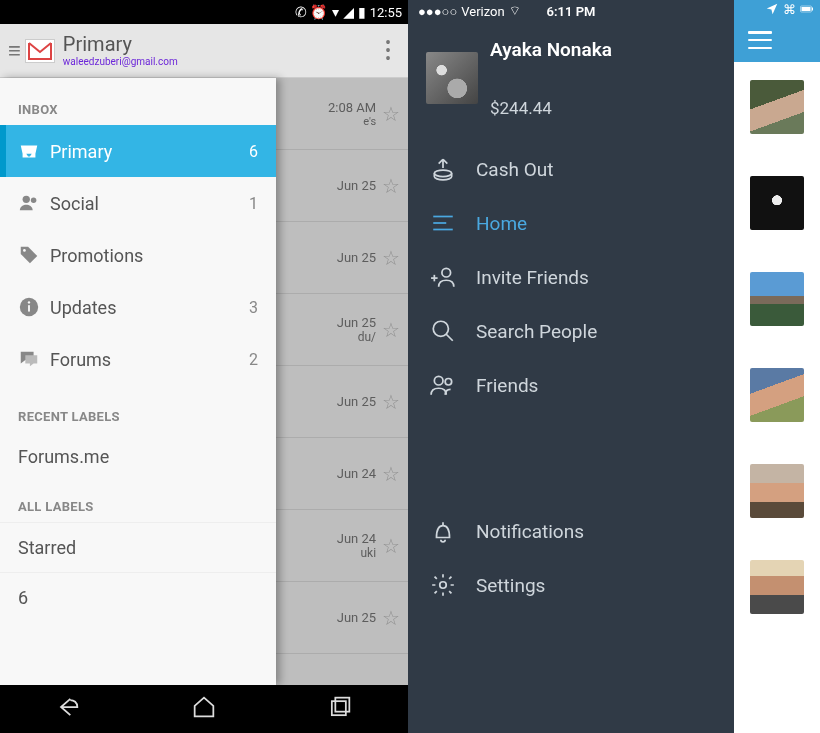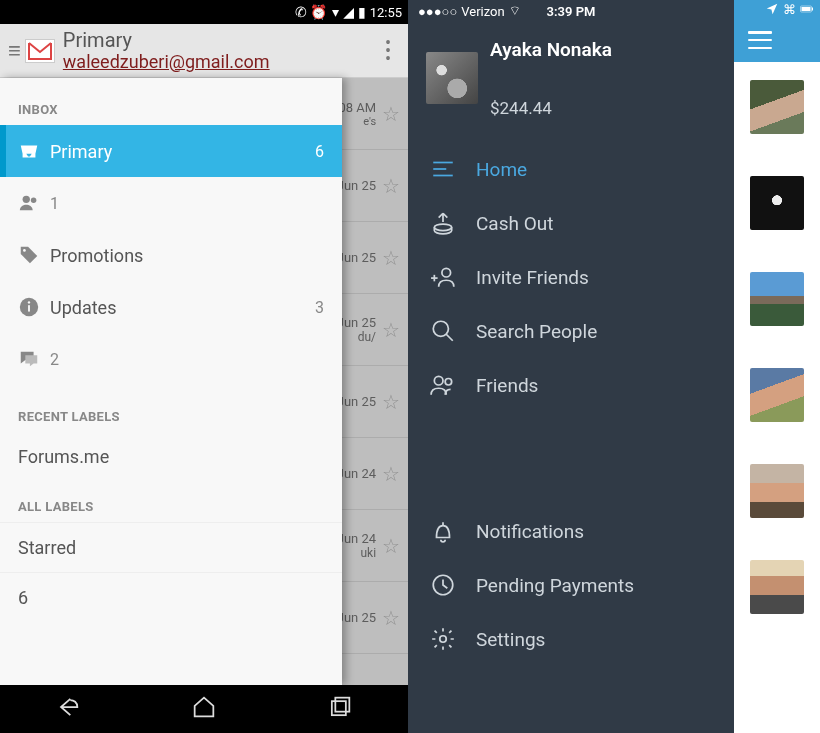--- a/index.html
+++ b/index.html
@@ -7,28 +7,28 @@
 
 
 .p1 { width: 408px; height: 733px; position: relative; background: #eee; }
 .p1-statusbar { height: 24px; background: #000; color: #fff; display: flex; justify-content: flex-end; align-items: center; gap: 4px; padding: 0 6px; font-size: 13px; }
 .p1-statusbar .ico { font-size: 14px; }
 .p1-header { height: 54px; background: #e6e6e6; border-bottom: 1px solid #ccc; display: flex; align-items: center; padding: 0 8px; }
 .p1-header .gm-logo { width: 30px; height: 24px; background: #fff; border:1px solid #ccc; position: relative; margin-right:8px; display:flex; align-items:center; justify-content:center;}
 .p1-header .gm-logo svg { width:24px; height:18px;}
 .p1-header .titles { flex:1; line-height:1.15; }
 .p1-header .t1 { font-size: 20px; color:#555; }
-.p1-header .t2 { font-size: 18px; color:#7f1d1d;text-decoration:underline; }
+.p1-header .t2 { font-size: 10px; color:#6d28d9; }
 .p1-header .dots { width:24px; text-align:center; color:#777; font-size:18px; line-height:8px; }
 .p1-header .dots span{display:block;}
 .p1-body { position:relative; height: calc(733px - 24px - 54px - 48px); }
 .p1-bg { position:absolute; inset:0; background:#f4f4f4; filter: brightness(0.78); }
 .p1-bg .row { height:72px; border-bottom:1px solid #ddd; display:flex; align-items:center; justify-content:flex-end; padding-right:8px; font-size:13px; color:#777; gap:6px;}
 .p1-bg .row .star{ font-size:20px; color:#bbb;}
-.p1-drawer { position:absolute; left:0; top:0; width:342px; height:100%; background:#f8f8f8; box-shadow: 4px 0 8px rgba(0,0,0,0.3); overflow:hidden;}
+.p1-drawer { position:absolute; left:0; top:0; width:276px; height:100%; background:#f8f8f8; box-shadow: 4px 0 8px rgba(0,0,0,0.3); overflow:hidden;}
 .p1-sect { font-size:13px; font-weight:bold; color:#888; padding: 16px 18px 8px; letter-spacing:0.3px;}
 .p1-item { display:flex; align-items:center; padding: 0 18px; height:52px; color:#555; font-size:18px; }
 .p1-item .icon { width:32px; display:flex; align-items:center; color:#888;}
 .p1-item .label { flex:1; }
 .p1-item .count { font-size:16px; color:#888; }
 .p1-item.selected { background:#33b5e5; color:#fff; border-left:6px solid #0099cc; padding-left:12px;}
 .p1-item.selected .icon, .p1-item.selected .count { color:#fff; }
 .p1-label { padding:14px 18px; font-size:18px; color:#555; border-top:1px solid #eee;}
 .p1-navbar { position:absolute; bottom:0; left:0; right:0; height:48px; background:#000; display:flex; justify-content:space-around; align-items:center; color:#ddd;}
 .p1-navbar svg { width:28px; height:28px; }
@@ -156,20 +156,21 @@
         <span class="count">6</span>
       </div>
       <div class="p1-item">
         <span class="icon">
             <svg width="22" height="22" viewBox="0 0 24 24" fill="#888">
               <circle cx="9" cy="8" r="4"></circle>
               <circle cx="17" cy="9" r="3"></circle>
               <path d="M2 20c0-4 4-6 7-6s7 2 7 6z"></path>
             </svg>
           </span>
+        <span class="label">Social</span>
         <span class="count">1</span>
       </div>
       <div class="p1-item">
         <span class="icon">
             <svg width="22" height="22" viewBox="0 0 24 24" fill="#888">
               <path d="M3 3h8l10 10-8 8L3 11z"></path>
               <circle cx="7" cy="7" r="1.5" fill="#f8f8f8"></circle>
             </svg>
           </span>
         <span class="label">Promotions</span>
@@ -186,20 +187,21 @@
         <span class="label">Updates</span>
         <span class="count">3</span>
       </div>
       <div class="p1-item">
         <span class="icon">
             <svg width="22" height="22" viewBox="0 0 24 24" fill="#888">
               <path d="M3 4h14v9H8l-5 4z"></path>
               <path d="M8 8h13v9h-4l-4 3v-3H8z" fill="#bbb"></path>
             </svg>
           </span>
+        <span class="label">Forums</span>
         <span class="count">2</span>
       </div>
 
       <div class="p1-sect" style="padding-top:24px">RECENT LABELS</div>
       <div class="p1-label" style="border:none">Forums.me</div>
 
       <div class="p1-sect" style="padding-top:18px">ALL LABELS</div>
       <div class="p1-label" style="display:flex">
         <span style="flex:1">Starred</span>
         <span></span>
@@ -224,46 +226,46 @@
   </div>
 </div>
 
 <div class="p2">
   <div class="p2-status">
     <div class="left">
       <span>●●●○○</span>
       <span>Verizon</span>
       <span>⌔</span>
     </div>
-    <div class="center">3:39 PM</div>
+    <div class="center">6:11 PM</div>
   </div>
 
   <div class="p2-profile">
     <div class="avatar"></div>
     <div>
       <div class="name">Ayaka Nonaka</div>
       <div class="bal">$244.44</div>
     </div>
   </div>
 
+  <div class="p2-item">
+    <svg viewBox="0 0 24 24">
+        <path d="M12 3v8m0-8l-4 4m4-4l4 4"></path>
+        <ellipse cx="12" cy="16" rx="8" ry="3"></ellipse>
+        <path d="M4 16v3c0 1.7 3.6 3 8 3s8-1.3 8-3v-3"></path>
+      </svg>
+    <span>Cash Out</span>
+  </div>
   <div class="p2-item active">
     <svg viewBox="0 0 24 24">
         <line x1="3" y1="6" x2="21" y2="6"></line>
         <line x1="3" y1="12" x2="15" y2="12"></line>
         <line x1="3" y1="18" x2="21" y2="18"></line>
       </svg>
     <span>Home</span>
-  </div>
-  <div class="p2-item">
-    <svg viewBox="0 0 24 24">
-        <path d="M12 3v8m0-8l-4 4m4-4l4 4"></path>
-        <ellipse cx="12" cy="16" rx="8" ry="3"></ellipse>
-        <path d="M4 16v3c0 1.7 3.6 3 8 3s8-1.3 8-3v-3"></path>
-      </svg>
-    <span>Cash Out</span>
   </div>
   <div class="p2-item">
     <svg viewBox="0 0 24 24">
         <circle cx="15" cy="8" r="4"></circle>
         <path d="M8 21c0-4 3-6 7-6s7 2 7 6"></path>
         <line x1="4" y1="10" x2="4" y2="16"></line>
         <line x1="1" y1="13" x2="7" y2="13"></line>
       </svg>
     <span>Invite Friends</span>
   </div>
@@ -286,27 +288,20 @@
 
   <div class="p2-spacer"></div>
 
   <div class="p2-item">
     <svg viewBox="0 0 24 24">
         <path d="M6 18c0-7 2-11 6-11s6 4 6 11z"></path>
         <path d="M10 20c0 1 1 2 2 2s2-1 2-2"></path>
         <line x1="12" y1="4" x2="12" y2="7"></line>
       </svg>
     <span>Notifications</span>
-  </div>
-  <div class="p2-item">
-    <svg viewBox="0 0 24 24">
-        <circle cx="12" cy="12" r="9"></circle>
-        <path d="M12 7v5l4 3"></path>
-      </svg>
-    <span>Pending Payments</span>
   </div>
   <div class="p2-item">
     <svg viewBox="0 0 24 24">
         <circle cx="12" cy="12" r="3"></circle>
         <path d="M12 2v3m0 14v3M4.2 4.2l2.1 2.1m11.4 11.4l2.1 2.1M2 12h3m14 0h3M4.2 19.8l2.1-2.1m11.4-11.4l2.1-2.1"></path>
       </svg>
     <span>Settings</span>
   </div>
 </div>
 

